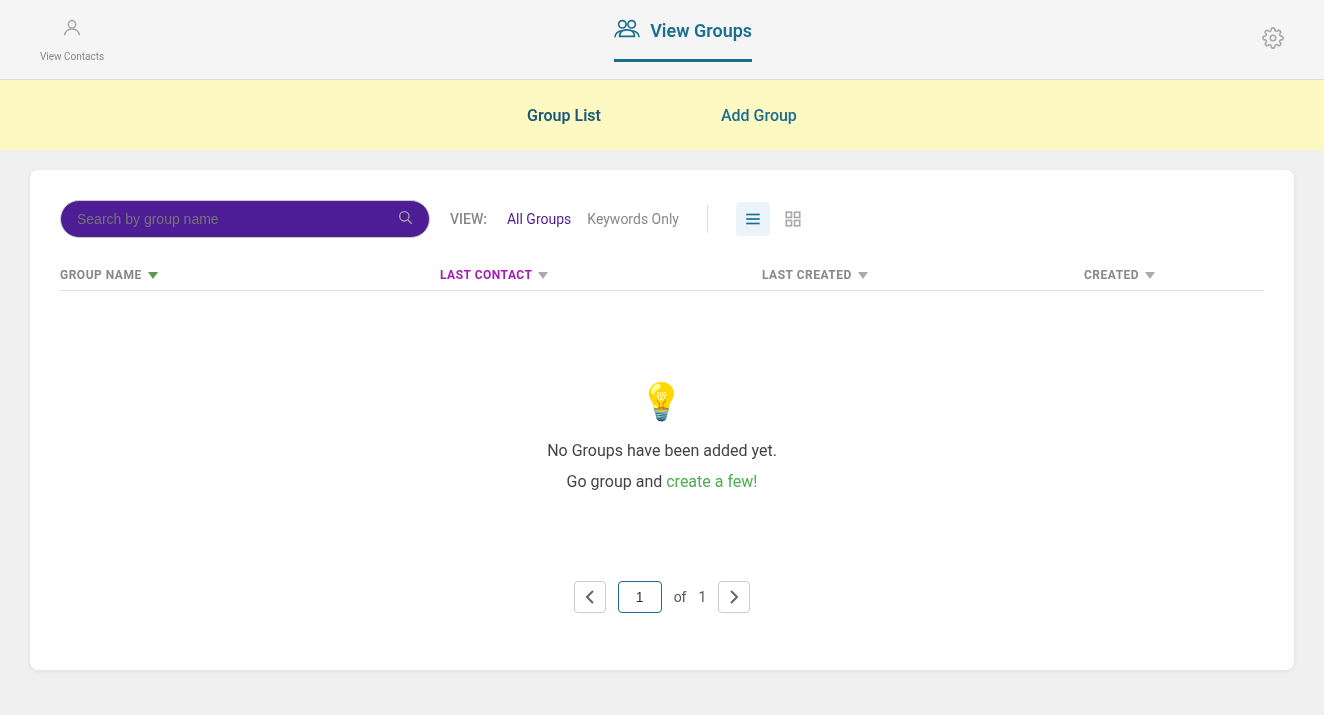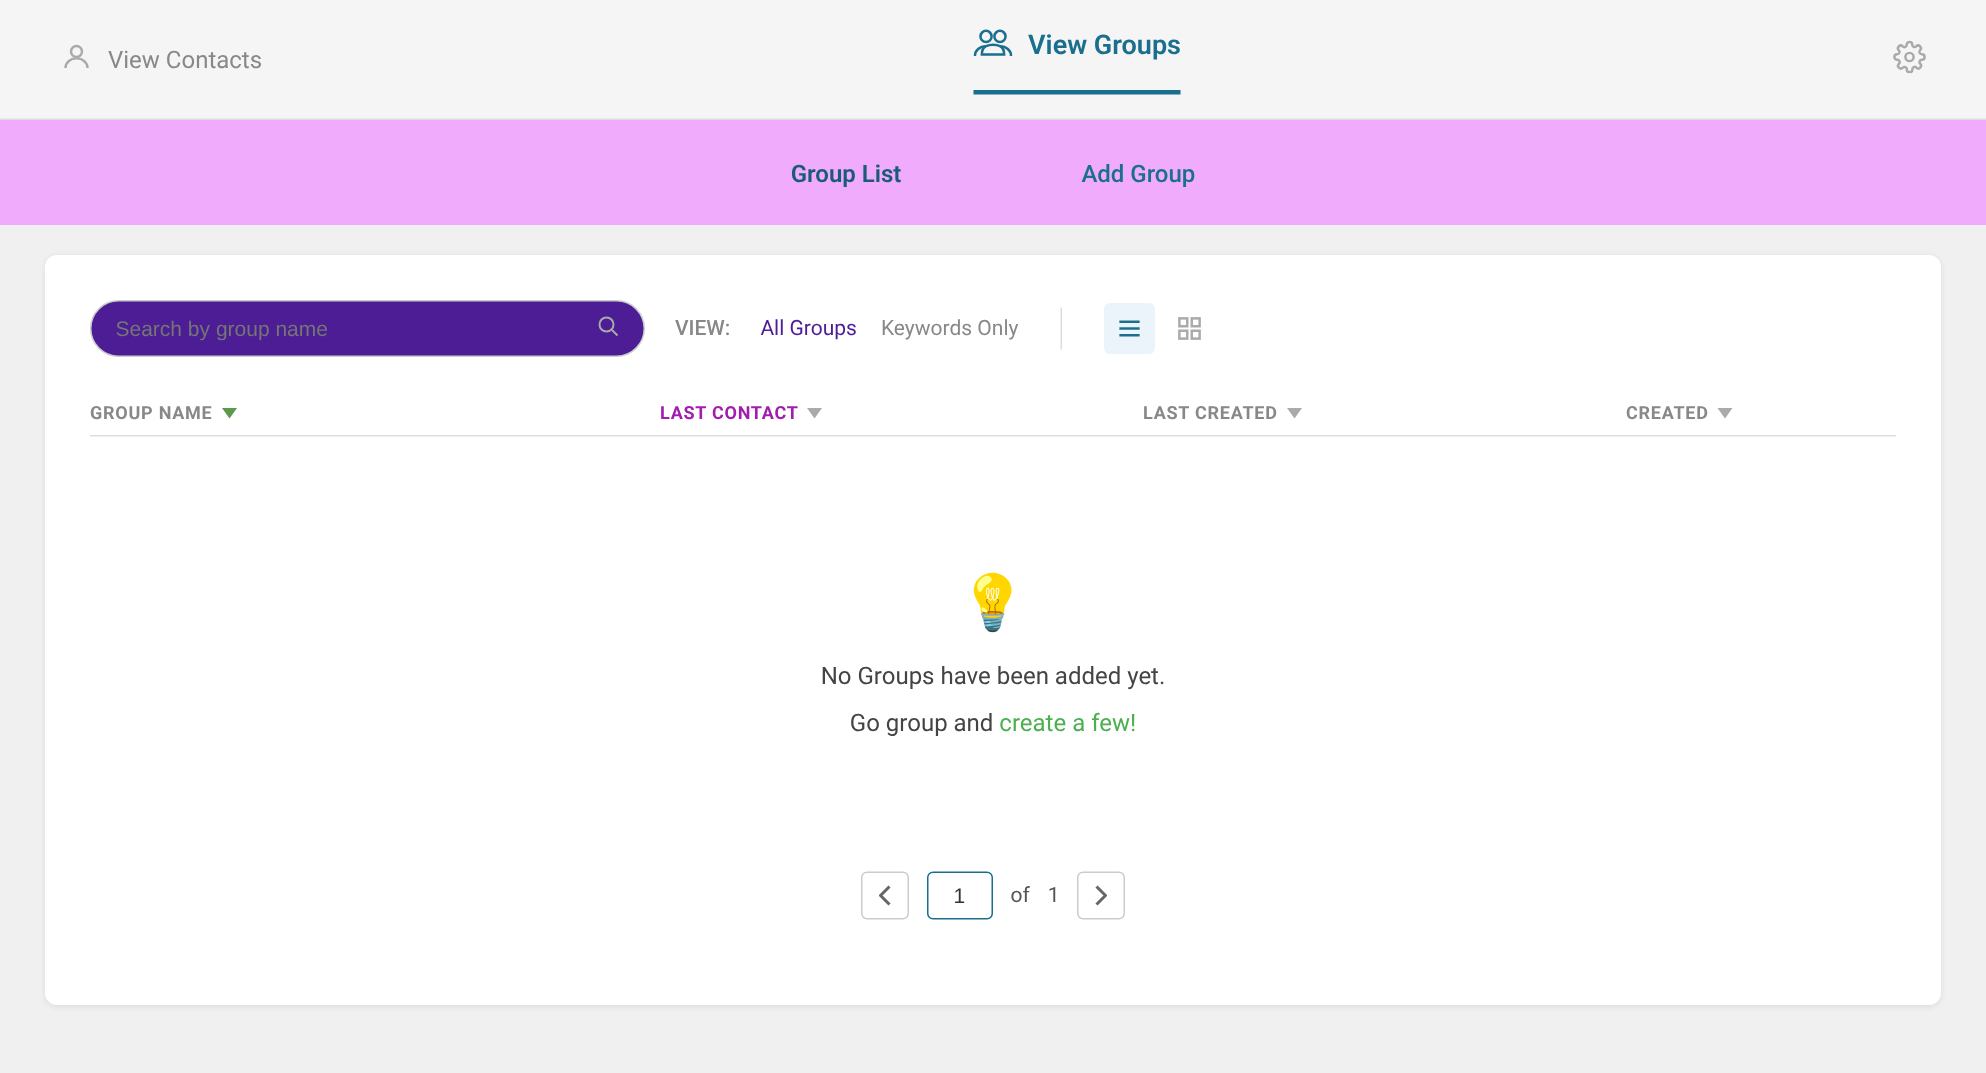--- a/index.html
+++ b/index.html
@@ -18,42 +18,43 @@
       align-items: center;
       justify-content: space-between;
       height: 80px;
       padding: 0 40px;
     }
     .nav-left {
       display: flex;
       align-items: center;
       gap: 10px;
       color: #888;
-      font-size: 16px;
-      cursor: pointer;
+      font-size: 10px;
+      cursor: pointer;
+      flex-direction: column;
     }
     .nav-center {
       display: flex;
       align-items: center;
       gap: 10px;
       color: #1a6e8e;
       font-size: 18px;
       font-weight: 600;
       cursor: pointer;
       border-bottom: 3px solid #1a6e8e;
       padding-bottom: 16px;
     }
     .nav-right {
       color: #888;
       cursor: pointer;
     }
 
     
     .sub-nav {
-      background: #f0abfc;
+      background: #fef9c3;
       display: flex;
       align-items: center;
       justify-content: center;
       gap: 0;
       height: 70px;
     }
     .sub-nav-item {
       padding: 10px 60px;
       font-size: 16px;
       color: #1a6e8e;

